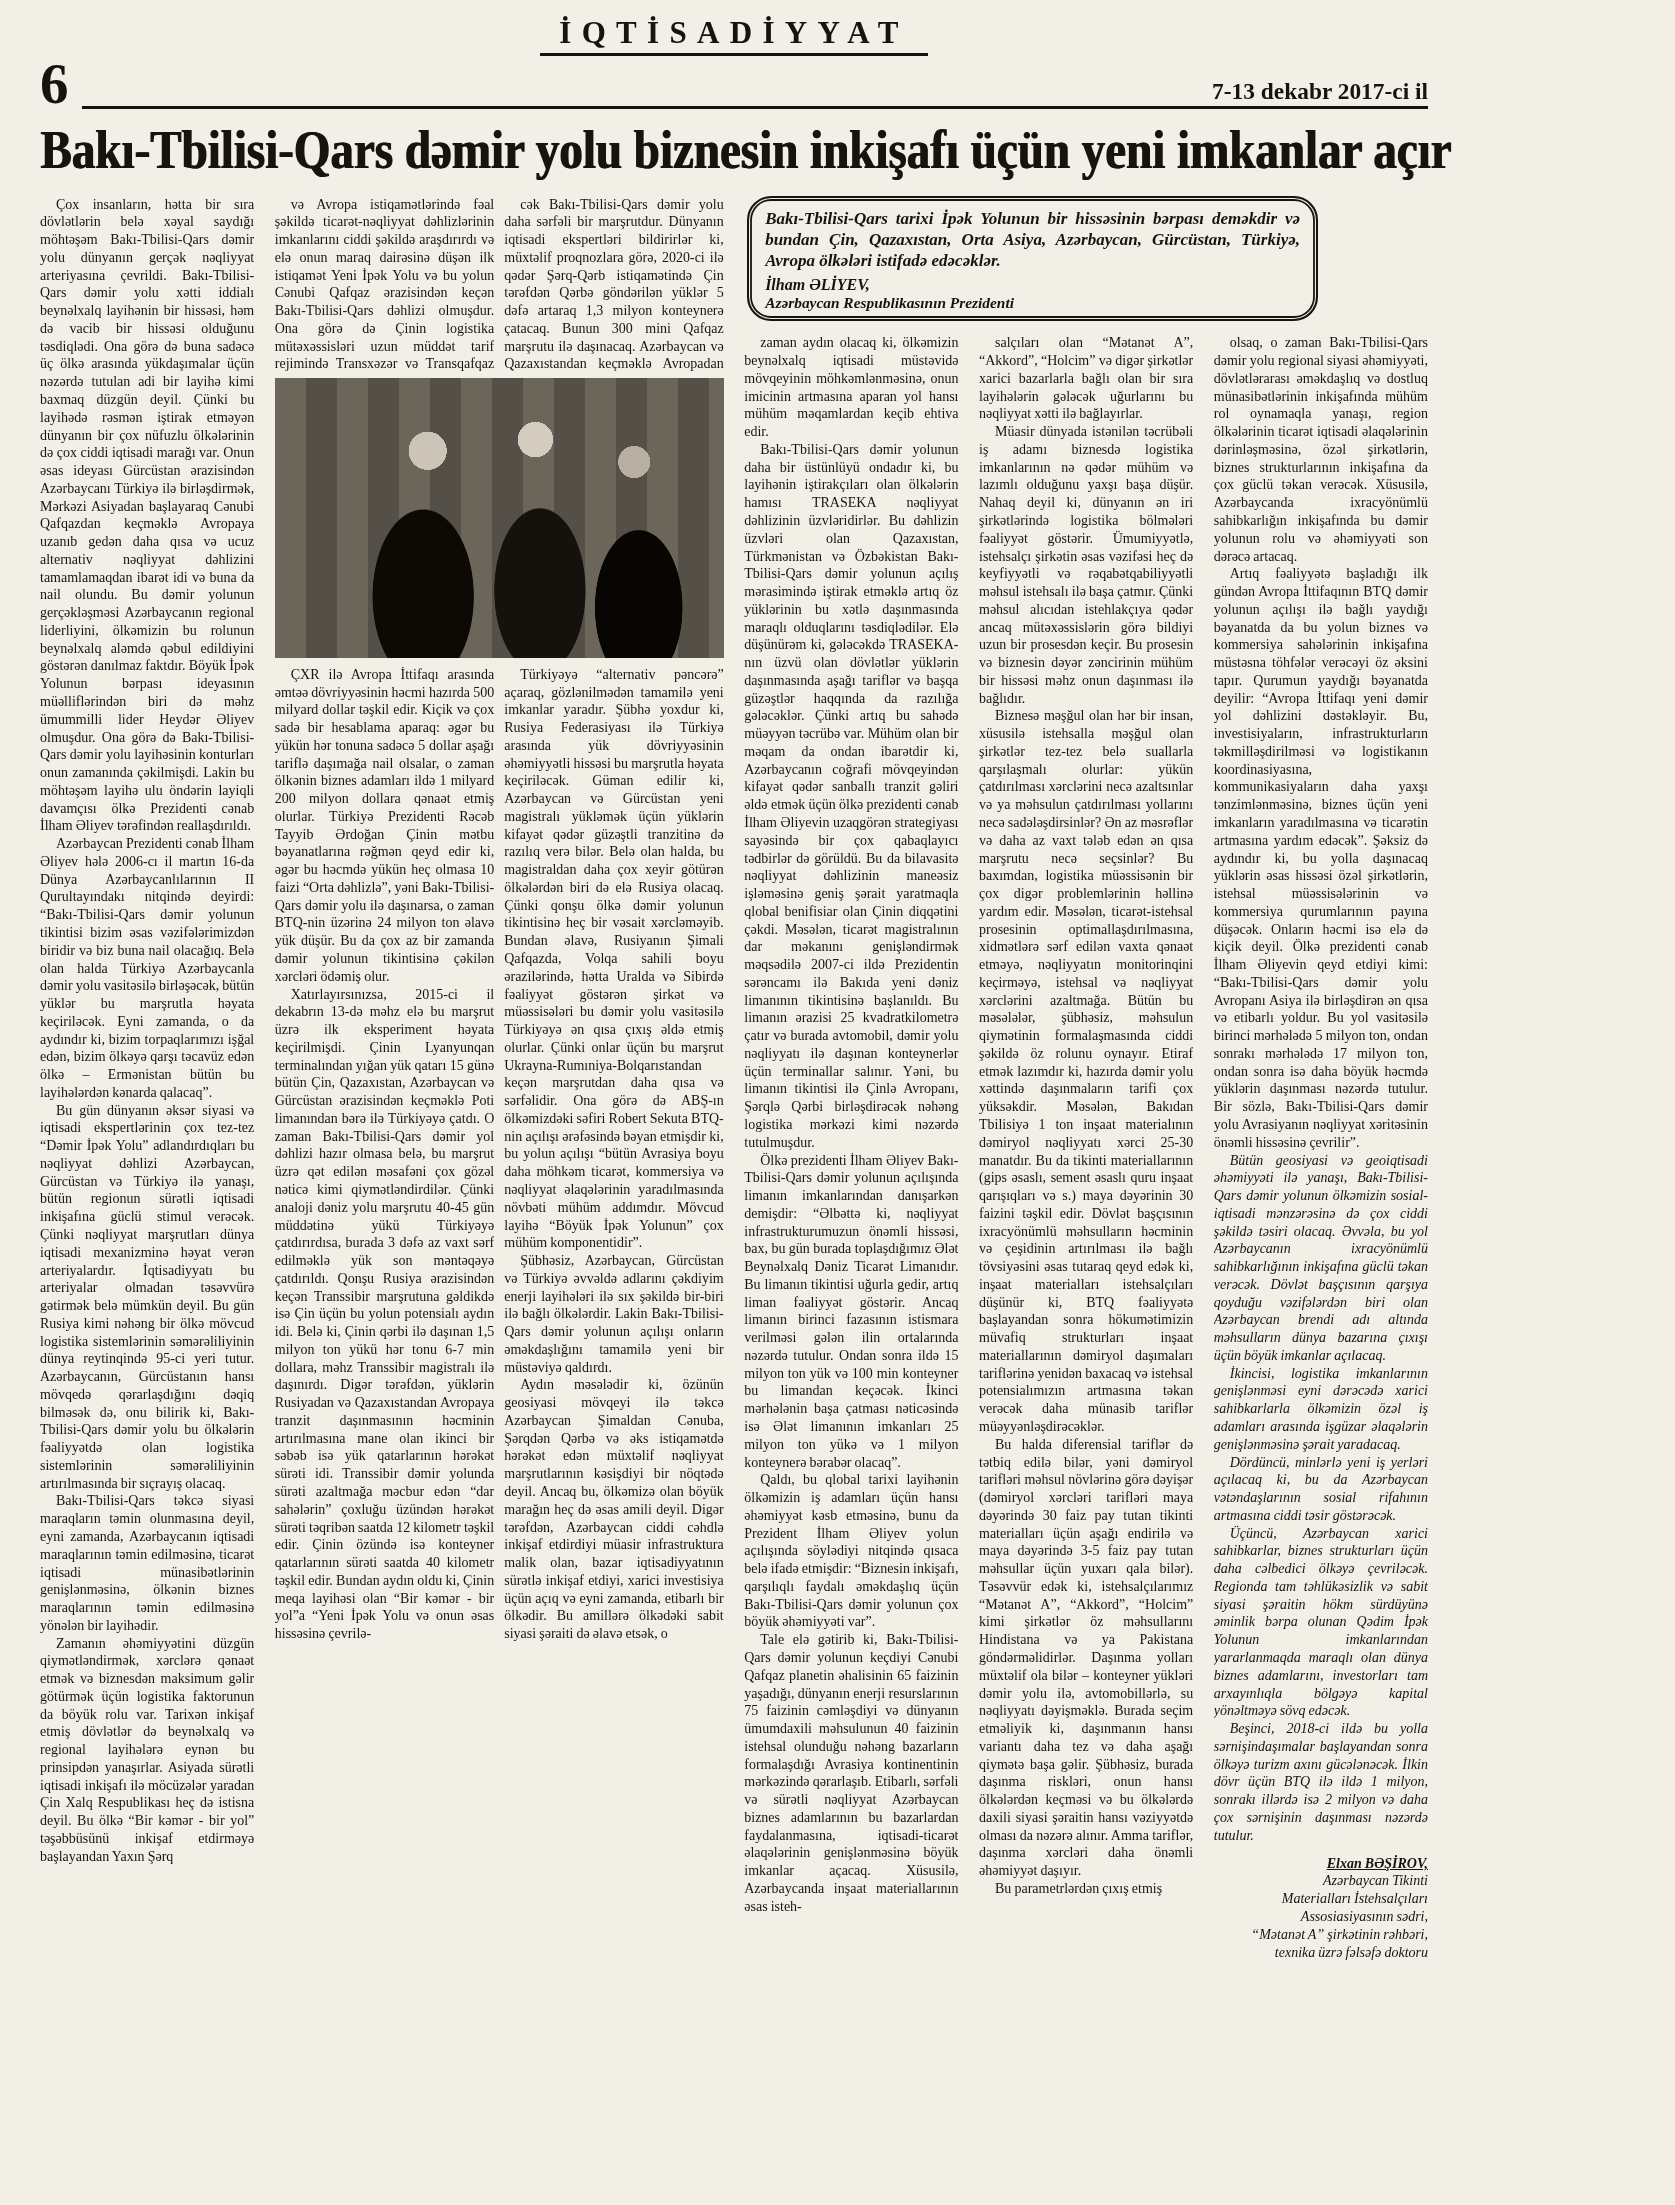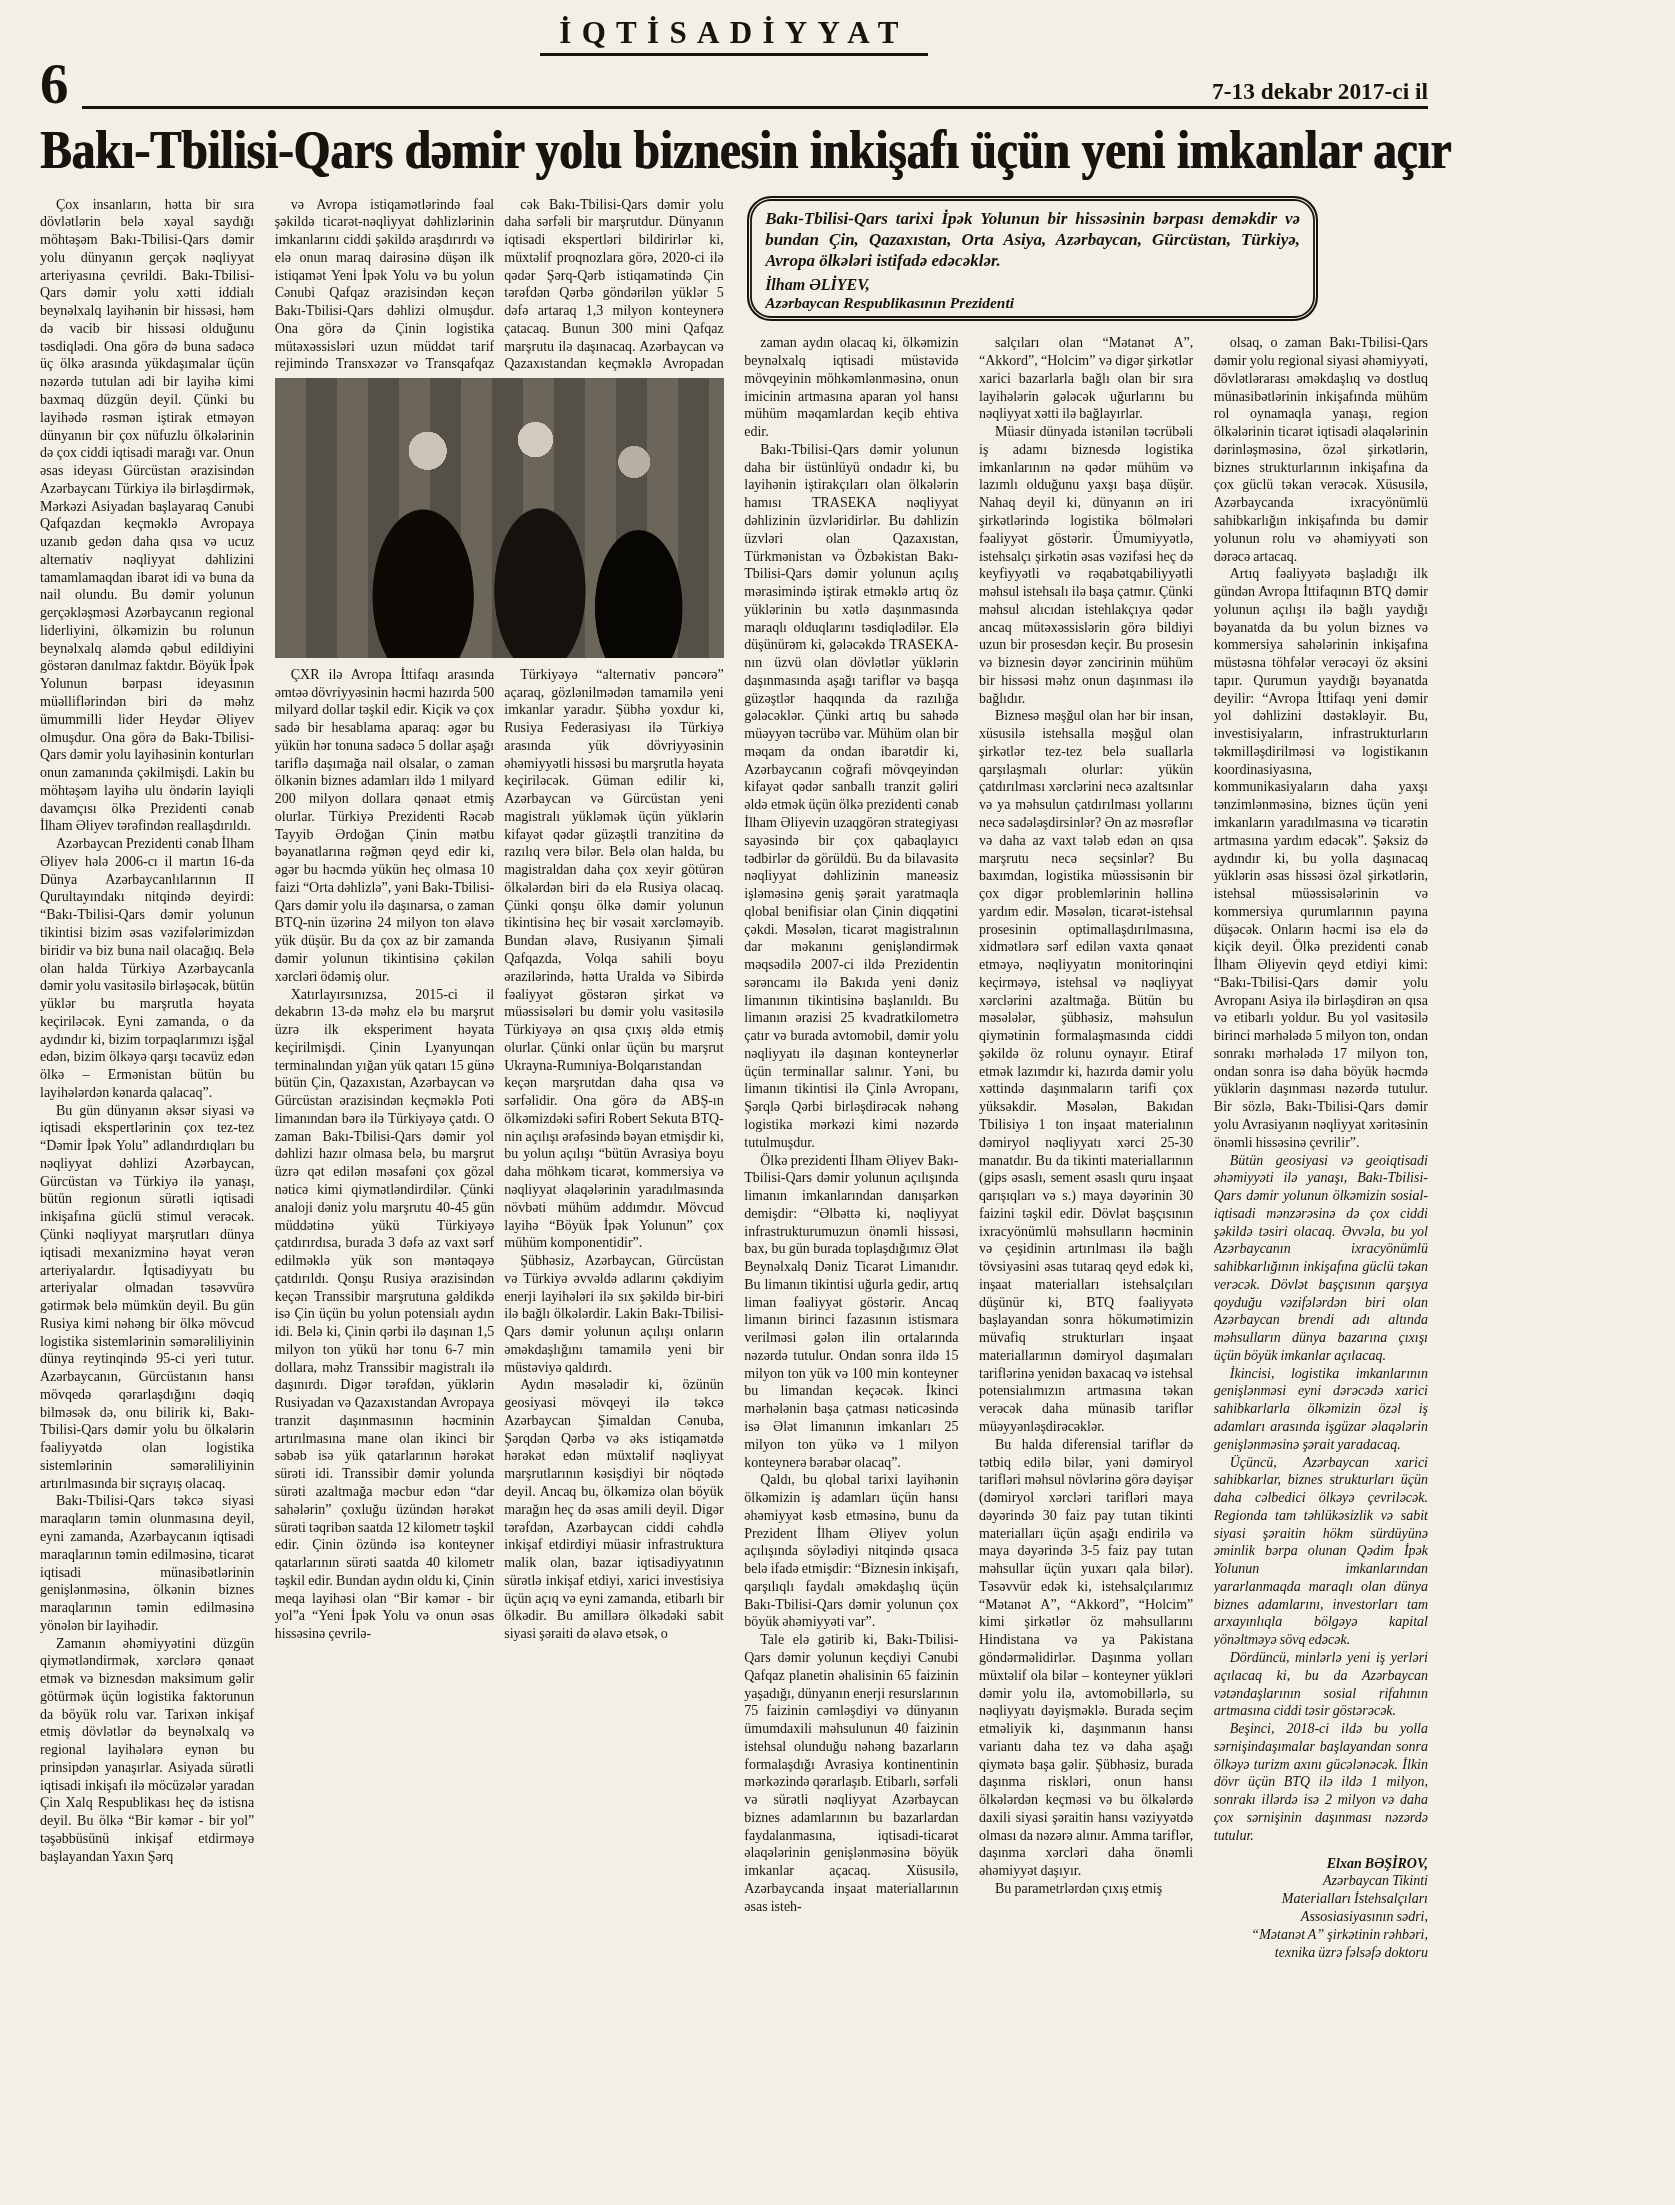--- a/index.html
+++ b/index.html
@@ -103,21 +103,21 @@
       radial-gradient(ellipse 81px 139px at 33% 78%, #12100c 0 62%, transparent 63%),
       radial-gradient(ellipse 73px 132px at 59% 76%, #1a1712 0 62%, transparent 63%),
       radial-gradient(ellipse 70px 124px at 81% 82%, #0e0c09 0 62%, transparent 63%),
       repeating-linear-gradient(90deg, #6d675c 0 31px, #57524a 31px 62px),
       linear-gradient(#7a7468, #3a362f);
     filter:contrast(1.05);
   }
   
   .signature { margin-top:10.3px; text-align:right; }
   .signature p { text-indent:0; text-align:right; }
-  .sig-name { font-size:14.6px; font-weight:700; font-style:italic; }
+  .sig-name { font-size:14.6px; font-weight:700; font-style:italic;text-decoration:underline; }
   .sig-line { font-size:14px; font-style:italic; line-height:1.25; }
 </style>
 </head>
 <body>
 
 <div class="page">
 
   <div class="section-row">
     <span class="section-title">İQTİSADİYYAT</span>
   </div>
@@ -187,22 +187,22 @@
             <p>Biznesə məşğul olan hər bir insan, xüsusilə istehsalla məşğul olan şirkətlər tez-tez belə suallarla qarşılaşmalı olurlar: yükün çatdırılması xərclərini necə azaltsınlar və ya məhsulun çatdırılması yollarını necə sadələşdirsinlər? Ən az məsrəflər və daha az vaxt tələb edən ən qısa marşrutu necə seçsinlər? Bu baxımdan, logistika müəssisənin bir çox digər problemlərinin həllinə yardım edir. Məsələn, ticarət-istehsal prosesinin optimallaşdırılmasına, xidmətlərə sərf edilən vaxta qənaət etməyə, nəqliyyatın monitorinqini keçirməyə, istehsal və nəqliyyat xərclərini azaltmağa. Bütün bu məsələlər, şübhəsiz, məhsulun qiymətinin formalaşmasında ciddi şəkildə öz rolunu oynayır. Etiraf etmək lazımdır ki, hazırda dəmir yolu xəttində daşınmaların tarifi çox yüksəkdir. Məsələn, Bakıdan Tbilisiyə 1 ton inşaat materialının dəmiryol nəqliyyatı xərci 25-30 manatdır. Bu da tikinti materiallarının (gips əsaslı, sement əsaslı quru inşaat qarışıqları və s.) maya dəyərinin 30 faizini təşkil edir. Dövlət başçısının ixracyönümlü məhsulların həcminin və çeşidinin artırılması ilə bağlı tövsiyəsini əsas tutaraq qeyd edək ki, inşaat materialları istehsalçıları düşünür ki, BTQ fəaliyyətə başlayandan sonra hökumətimizin müvafiq strukturları inşaat materiallarının dəmiryol daşımaları tariflərinə yenidən baxacaq və istehsal potensialımızın artmasına təkan verəcək daha münasib tariflər müəyyənləşdirəcəklər.</p>
             <p>Bu halda diferensial tariflər də tətbiq edilə bilər, yəni dəmiryol tarifləri məhsul növlərinə görə dəyişər (dəmiryol xərcləri tarifləri maya dəyərində 30 faiz pay tutan tikinti materialları üçün aşağı endirilə və maya dəyərində 3-5 faiz pay tutan məhsullar üçün yuxarı qala bilər). Təsəvvür edək ki, istehsalçılarımız “Mətanət A”, “Akkord”, “Holcim” kimi şirkətlər öz məhsullarını Hindistana və ya Pakistana göndərməlidirlər. Daşınma yolları müxtəlif ola bilər – konteyner yükləri dəmir yolu ilə, avtomobillərlə, su nəqliyyatı dəyişməklə. Burada seçim etməliyik ki, daşınmanın hansı variantı daha tez və daha aşağı qiymətə başa gəlir. Şübhəsiz, burada daşınma riskləri, onun hansı ölkələrdən keçməsi və bu ölkələrdə daxili siyasi şəraitin hansı vəziyyətdə olması da nəzərə alınır. Amma tariflər, daşınma xərcləri daha önəmli əhəmiyyət daşıyır.</p>
             <p>Bu parametrlərdən çıxış etmiş</p>
           </div>
         <div class="col bodytext">
           <div>
               <p>olsaq, o zaman Bakı-Tbilisi-Qars dəmir yolu regional siyasi əhəmiyyəti, dövlətlərarası əməkdaşlıq və dostluq münasibətlərinin inkişafında mühüm rol oynamaqla yanaşı, region ölkələrinin ticarət iqtisadi əlaqələrinin dərinləşməsinə, özəl şirkətlərin, biznes strukturlarının inkişafına da çox güclü təkan verəcək. Xüsusilə, Azərbaycanda ixracyönümlü sahibkarlığın inkişafında bu dəmir yolunun rolu və əhəmiyyəti son dərəcə artacaq.</p>
               <p>Artıq fəaliyyətə başladığı ilk gündən Avropa İttifaqının BTQ dəmir yolunun açılışı ilə bağlı yaydığı bəyanatda da bu yolun biznes və kommersiya sahələrinin inkişafına müstəsna töhfələr verəcəyi öz əksini tapır. Qurumun yaydığı bəyanatda deyilir: “Avropa İttifaqı yeni dəmir yol dəhlizini dəstəkləyir. Bu, investisiyaların, infrastrukturların təkmilləşdirilməsi və logistikanın koordinasiyasına, kommunikasiyaların daha yaxşı tənzimlənməsinə, biznes üçün yeni imkanların yaradılmasına və ticarətin artmasına yardım edəcək”. Şəksiz də aydındır ki, bu yolla daşınacaq yüklərin əsas hissəsi özəl şirkətlərin, istehsal müəssisələrinin və kommersiya qurumlarının payına düşəcək. Onların həcmi isə elə də kiçik deyil. Ölkə prezidenti cənab İlham Əliyevin qeyd etdiyi kimi: “Bakı-Tbilisi-Qars dəmir yolu Avropanı Asiya ilə birləşdirən ən qısa və etibarlı yoldur. Bu yol vasitəsilə birinci mərhələdə 5 milyon ton, ondan sonrakı mərhələdə 17 milyon ton, ondan sonra isə daha böyük həcmdə yüklərin daşınması nəzərdə tutulur. Bir sözlə, Bakı-Tbilisi-Qars dəmir yolu Avrasiyanın nəqliyyat xəritəsinin önəmli hissəsinə çevrilir”.</p>
               <p class="em">Bütün geosiyasi və geoiqtisadi əhəmiyyəti ilə yanaşı, Bakı-Tbilisi-Qars dəmir yolunun ölkəmizin sosial-iqtisadi mənzərəsinə də çox ciddi şəkildə təsiri olacaq. Əvvəla, bu yol Azərbaycanın ixracyönümlü sahibkarlığının inkişafına güclü təkan verəcək. Dövlət başçısının qarşıya qoyduğu vəzifələrdən biri olan Azərbaycan brendi adı altında məhsulların dünya bazarına çıxışı üçün böyük imkanlar açılacaq.</p>
               <p class="em">İkincisi, logistika imkanlarının genişlənməsi eyni dərəcədə xarici sahibkarlarla ölkəmizin özəl iş adamları arasında işgüzar əlaqələrin genişlənməsinə şərait yaradacaq.</p>
+              <p class="em">Dördüncü, minlərlə yeni iş yerləri açılacaq ki, bu da Azərbaycan vətəndaşlarının sosial rifahının artmasına ciddi təsir göstərəcək.</p>
               <p class="em">Üçüncü, Azərbaycan xarici sahibkarlar, biznes strukturları üçün daha cəlbedici ölkəyə çevriləcək. Regionda tam təhlükəsizlik və sabit siyasi şəraitin hökm sürdüyünə əminlik bərpa olunan Qədim İpək Yolunun imkanlarından yararlanmaqda maraqlı olan dünya biznes adamlarını, investorları tam arxayınlıqla bölgəyə kapital yönəltməyə sövq edəcək.</p>
-              <p class="em">Dördüncü, minlərlə yeni iş yerləri açılacaq ki, bu da Azərbaycan vətəndaşlarının sosial rifahının artmasına ciddi təsir göstərəcək.</p>
               <p class="em">Beşinci, 2018-ci ildə bu yolla sərnişindaşımalar başlayandan sonra ölkəyə turizm axını gücələnəcək. İlkin dövr üçün BTQ ilə ildə 1 milyon, sonrakı illərdə isə 2 milyon və daha çox sərnişinin daşınması nəzərdə tutulur.</p>
             </div>
           <div class="signature">
             <p class="sig-name">Elxan BƏŞİROV,</p>
             <div>
                 <p class="sig-line">Azərbaycan Tikinti</p>
                 <p class="sig-line">Materialları İstehsalçıları</p>
                 <p class="sig-line">Assosiasiyasının sədri,</p>
                 <p class="sig-line">“Mətanət A” şirkətinin rəhbəri,</p>
                 <p class="sig-line">texnika üzrə fəlsəfə doktoru</p>

